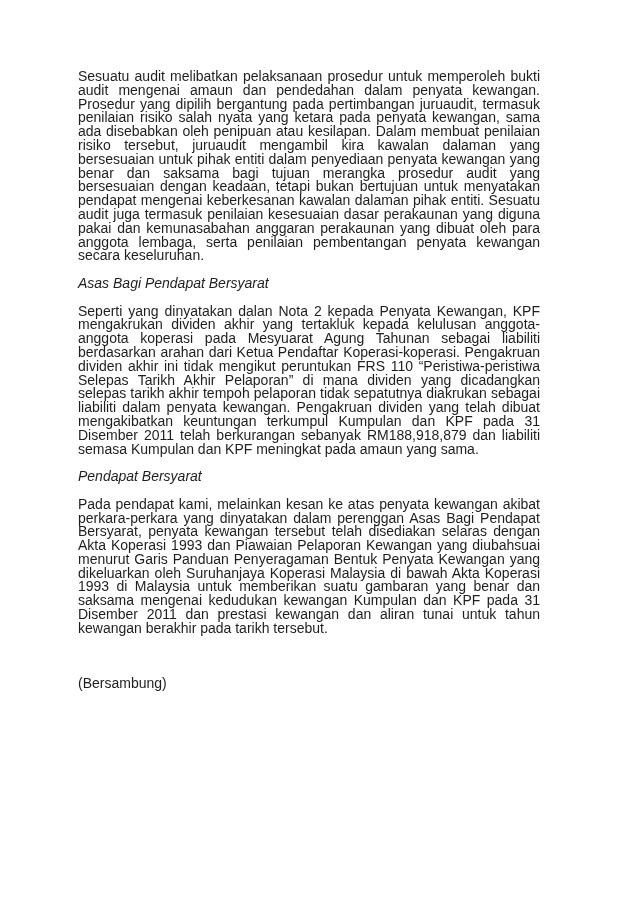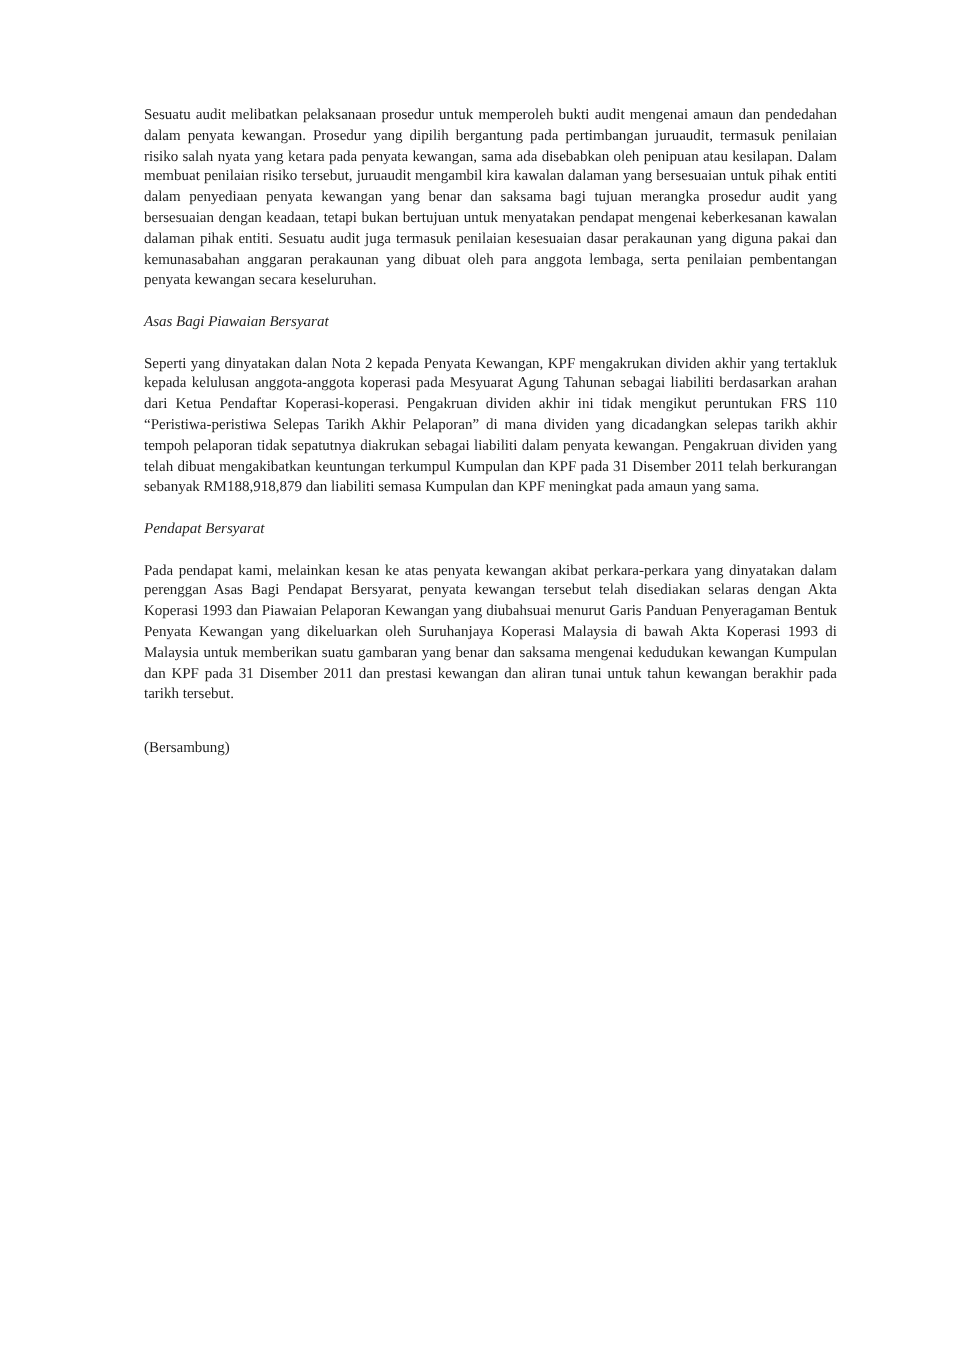--- a/index.html
+++ b/index.html
@@ -8,47 +8,47 @@
       background: #ffffff;
     }
     body {
       width: 636px;
       height: 900px;
       position: relative;
       overflow: hidden;
     }
     .page {
       position: absolute;
-      left: 96px;
+      left: 78px;
       top: 70px;
       width: 462px;
-      font-family: Liberation Serif, serif;
-      font-size: 10px;
+      font-family: Liberation Sans, sans-serif;
+      font-size: 14px;
       line-height: 13.8px;
       color: #1e1e1e;
     }
     .para {
       margin: 0 0 13.8px 0;
       text-align: justify;
       text-align-last: left;
     }
     .heading {
       margin: 0 0 13.8px 0;
       font-style: italic;
     }
     .continued {
-      margin-top: 22px;
+      margin-top: 41px;
     }
   </style>
 </head>
 <body>
 
 <div class="page">
   <p class="para">Sesuatu audit melibatkan pelaksanaan prosedur untuk memperoleh bukti audit mengenai amaun dan pendedahan dalam penyata kewangan. Prosedur yang dipilih bergantung pada pertimbangan juruaudit, termasuk penilaian risiko salah nyata yang ketara pada penyata kewangan, sama ada disebabkan oleh penipuan atau kesilapan. Dalam membuat penilaian risiko tersebut, juruaudit mengambil kira kawalan dalaman yang bersesuaian untuk pihak entiti dalam penyediaan penyata kewangan yang benar dan saksama bagi tujuan merangka prosedur audit yang bersesuaian dengan keadaan, tetapi bukan bertujuan untuk menyatakan pendapat mengenai keberkesanan kawalan dalaman pihak entiti. Sesuatu audit juga termasuk penilaian kesesuaian dasar perakaunan yang diguna pakai dan kemunasabahan anggaran perakaunan yang dibuat oleh para anggota lembaga, serta penilaian pembentangan penyata kewangan secara keseluruhan.</p>
 
-  <p class="heading">Asas Bagi Piawaian Bersyarat</p>
+  <p class="heading">Asas Bagi Pendapat Bersyarat</p>
   <p class="para">Seperti yang dinyatakan dalan Nota 2 kepada Penyata Kewangan, KPF mengakrukan dividen akhir yang tertakluk kepada kelulusan anggota-anggota koperasi pada Mesyuarat Agung Tahunan sebagai liabiliti berdasarkan arahan dari Ketua Pendaftar Koperasi-koperasi. Pengakruan dividen akhir ini tidak mengikut peruntukan FRS 110  “Peristiwa-peristiwa Selepas Tarikh Akhir Pelaporan” di mana dividen yang dicadangkan selepas tarikh akhir tempoh pelaporan tidak sepatutnya diakrukan sebagai liabiliti dalam penyata kewangan.  Pengakruan dividen yang telah dibuat mengakibatkan keuntungan terkumpul Kumpulan dan KPF pada 31 Disember 2011 telah berkurangan sebanyak RM188,918,879 dan liabiliti semasa Kumpulan dan KPF meningkat pada amaun yang sama.</p>
 
   <p class="heading">Pendapat Bersyarat</p>
   <p class="para">Pada pendapat kami, melainkan kesan ke atas penyata kewangan akibat perkara-perkara yang dinyatakan dalam perenggan Asas Bagi Pendapat Bersyarat, penyata kewangan tersebut telah disediakan selaras dengan Akta Koperasi 1993 dan Piawaian Pelaporan Kewangan yang diubahsuai menurut Garis Panduan Penyeragaman Bentuk Penyata Kewangan yang dikeluarkan oleh Suruhanjaya Koperasi Malaysia di bawah Akta Koperasi 1993 di Malaysia untuk memberikan suatu gambaran yang benar dan saksama mengenai kedudukan kewangan Kumpulan dan KPF pada 31 Disember 2011 dan prestasi kewangan dan aliran tunai untuk tahun kewangan berakhir pada tarikh tersebut.</p>
 
   <p class="para continued">(Bersambung)</p>
 </div>
 
 </body></html>

